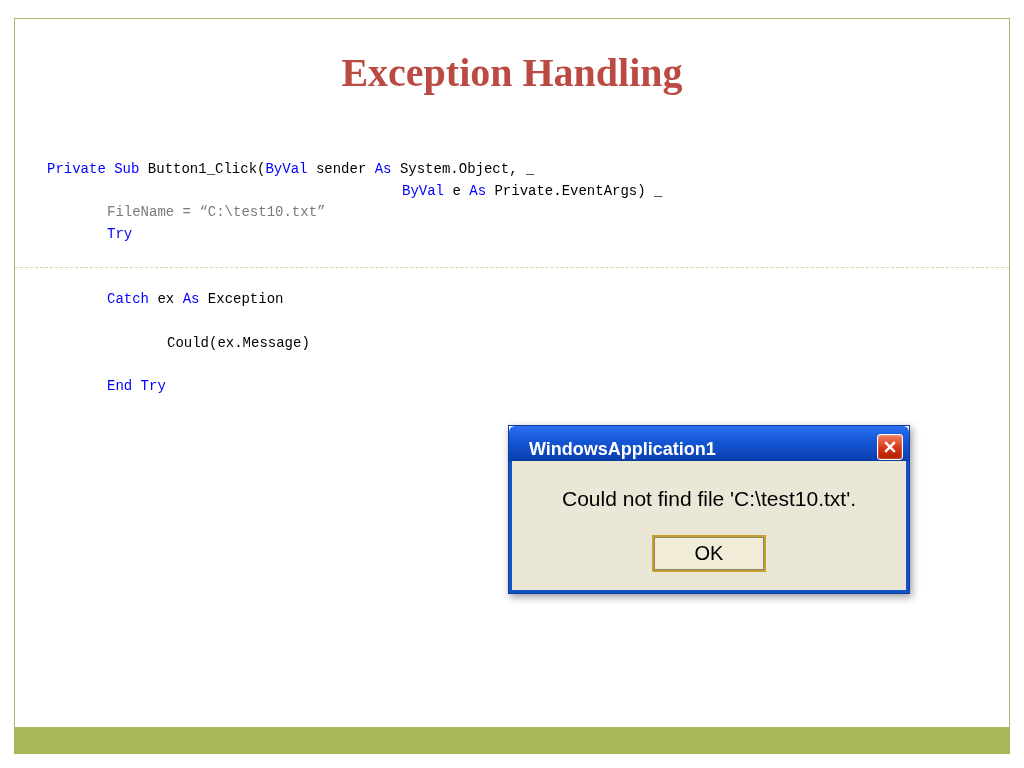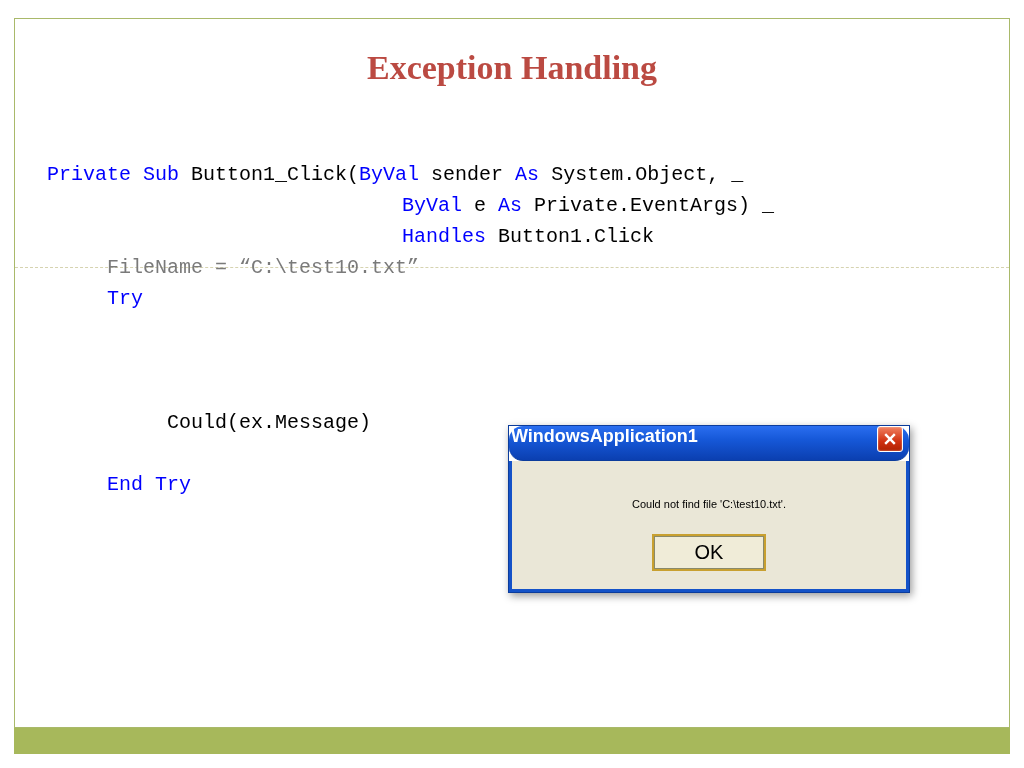--- a/index.html
+++ b/index.html
@@ -33,31 +33,31 @@
     left: 14px;
     right: 14px;
     bottom: 14px;
     height: 26px;
     background: #a7b85b;
   }
   .title {
     text-align: center;
     color: #bb4a42;
     font-weight: bold;
-    font-size: 34px;
+    font-size: 40px;
     margin-top: 30px;
     font-family: Georgia, 'Times New Roman', serif;
   }
   .code-area {
     position: absolute;
     left: 32px;
     top: 140px;
     right: 32px;
     font-family: Consolas, 'Courier New', monospace;
-    font-size: 20px;
+    font-size: 14px;
     line-height: 1.55;
     color: #000;
   }
   .kw { color: #0000ff; }
   .gray { color: #7a7a7a; }
   .indent1 { padding-left: 60px; }
   .indent2 { padding-left: 120px; }
   .code-line { white-space: pre; }
   .cont-line { padding-left: 355px; white-space: pre; }
 
@@ -69,26 +69,25 @@
     width: 400px;
     border: 1px solid #0b3c9c;
     box-shadow: 2px 3px 8px rgba(0,0,0,0.4);
     font-family: Tahoma, Arial, sans-serif;
   }
   .dialog-titlebar {
     height: 34px;
     background: linear-gradient(to bottom, #2a6ef0 0%, #1658d8 40%, #0b3fb0 100%);
     border-bottom: 1px solid #0b3c9c;
     display: flex;
-    align-items: flex-start;
+    align-items: flex-end;
     justify-content: space-between;
-    padding: 0 6px 0 2px;
+    padding: 0 6px 0 20px;
     border-top-left-radius: 6px;
     border-top-right-radius: 6px;
-    border-radius: 14px;
   }
   .dialog-title {
     color: #ffffff;
     font-weight: bold;
     font-size: 18px;
     font-family: Tahoma, Arial, sans-serif;
   }
   .close-btn {
     width: 24px;
     height: 24px;
@@ -104,25 +103,24 @@
   .close-btn svg { width: 12px; height: 12px; }
   .dialog-body {
     background: #eae7d7;
     border-left: 3px solid #1452c8;
     border-right: 3px solid #1452c8;
     border-bottom: 3px solid #1452c8;
     padding: 26px 18px 20px 18px;
     text-align: center;
   }
   .dialog-msg {
-    font-size: 11px;
+    font-size: 21px;
     color: #000;
     margin-bottom: 26px;
     font-family: Tahoma, Arial, sans-serif;
-    margin-top: 11px;
   }
   .ok-btn {
     display: inline-block;
     min-width: 110px;
     padding: 4px 20px;
     background: #f0ecd8;
     border: 1px solid #8a8a6a;
     outline: 2px solid #c8a030;
     outline-offset: 0;
     font-size: 20px;
@@ -134,25 +132,25 @@
 <body>
 
 <div class="slide-frame">
   <div class="title">Exception Handling</div>
 
   <div class="dashed-rule rule1"></div>
 
   <div class="code-area">
     <div class="code-line"><span class="kw">Private</span> <span class="kw">Sub</span><span> Button1_Click(</span><span class="kw">ByVal</span><span> sender </span><span class="kw">As</span><span> System.Object, _</span></div>
     <div class="cont-line"><span class="kw">ByVal</span><span> e </span><span class="kw">As</span><span> Private.EventArgs) _</span></div>
-    <div class="cont-line"><span class="kw">Handles</span><span> Button1.Click</span></div>
     <div class="code-line indent1"><span class="gray">FileName = “C:\test10.txt”</span></div>
     <div class="code-line indent1"><span class="kw">Try</span></div>
     <div class="code-line">&nbsp;</div>
     <div class="code-line">&nbsp;</div>
+    <div class="code-line indent1"><span class="kw">Catch</span><span> ex </span><span class="kw">As</span><span> Exception</span></div>
     <div class="code-line">&nbsp;</div>
     <div class="code-line indent2"><span>Could(ex.Message)</span></div>
     <div class="code-line">&nbsp;</div>
     <div class="code-line indent1"><span class="kw">End</span><span class="kw"> Try</span></div>
     <div class="code-line">&nbsp;</div>
   </div>
 </div>
 
 <div class="dialog">
   <div class="dialog-titlebar">

